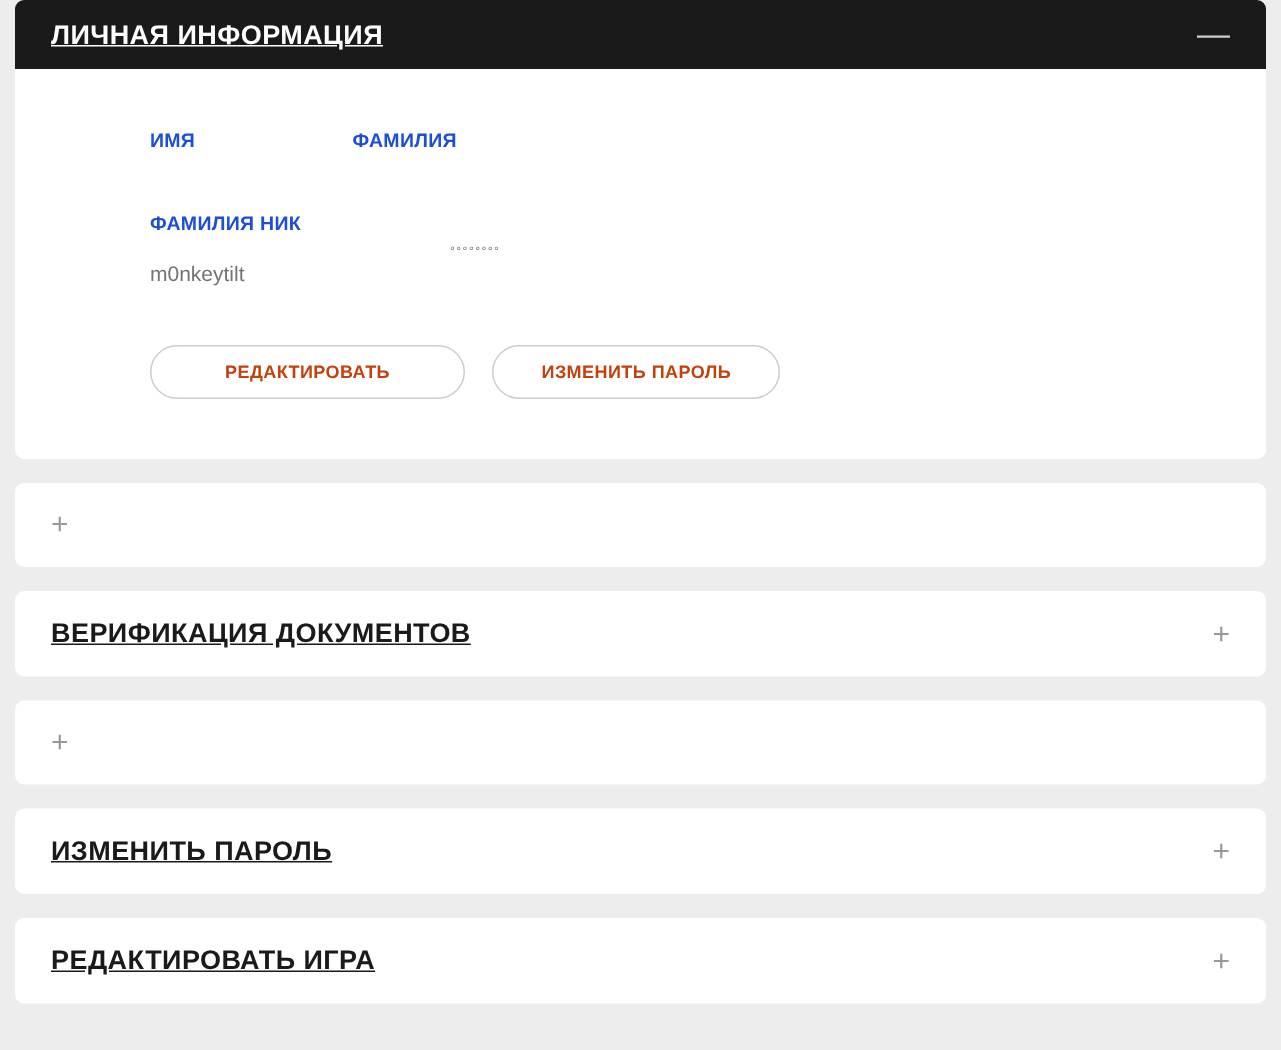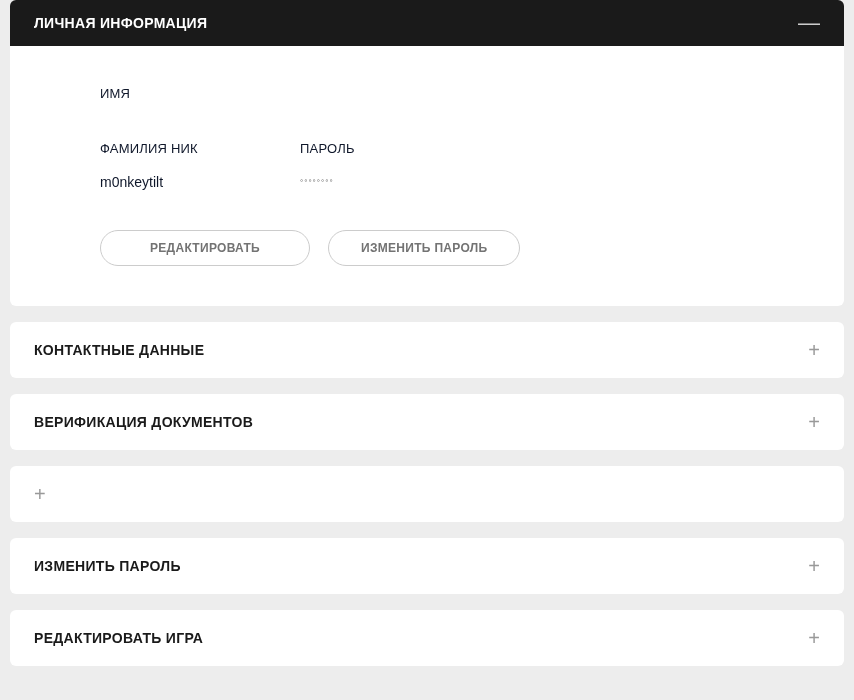--- a/index.html
+++ b/index.html
@@ -27,24 +27,25 @@
       align-items: center;
       padding: 18px 24px;
       cursor: pointer;
     }
     .panel-header.dark {
       background: #1a1a1a;
       color: #fff;
       padding: 12px 24px;
     }
     .panel-title {
-      font-size: 14px;
+      font-size: 18px;
       font-weight: 700;
       letter-spacing: 0.3px;
       color: #1a1a1a;
+      text-decoration: underline;
     }
     .panel-header.dark .panel-title {
       color: #fff;
     }
     .toggle-icon {
       font-size: 22px;
       font-weight: 300;
       color: #999;
       line-height: 1;
       user-select: none;
@@ -71,45 +72,45 @@
       width: 180px;
     }
     .field-3 {
       width: 180px;
     }
     .field-4 {
       width: 180px;
     }
     .field-label {
       font-size: 13px;
-      font-weight: 400;
-      color: #0f172a;
+      font-weight: 700;
+      color: #1d4ed8;
       letter-spacing: 0.2px;
     }
     .field-value {
       font-size: 14px;
-      color: #0f172a;
+      color: #737373;
       margin-top: 18px;
       font-weight: 400;
     }
     .password-dots {
       font-size: 8px;
       letter-spacing: 1px;
       color: #666;
       margin-top: 22px;
     }
     .button-row {
       display: flex;
       gap: 18px;
       margin-top: 10px;
     }
     .btn {
       border: 1px solid #ccc;
       background: #fff;
-      color: #737373;
+      color: #c2410c;
       font-size: 12px;
       font-weight: 600;
       letter-spacing: 0.3px;
       padding: 10px 32px;
       border-radius: 24px;
       cursor: pointer;
       min-width: 160px;
       text-align: center;
     }
     .btn:first-child {
@@ -126,41 +127,42 @@
 <div class="panel">
   <div class="panel-header dark">
     <span class="panel-title">ЛИЧНАЯ ИНФОРМАЦИЯ</span>
     <span class="toggle-icon">—</span>
   </div>
   <div class="panel-body">
     <div class="field-row">
       <div class="field field-1">
         <span class="field-label">ИМЯ</span>
       </div>
+      <div class="field field-2">
+        <span class="field-label">ФАМИЛИЯ</span>
+      </div>
     </div>
     <div class="field-row">
       <div class="field field-3">
         <span class="field-label">ФАМИЛИЯ НИК</span>
         <span class="field-value">m0nkeytilt</span>
       </div>
       <div class="field field-4">
-        <span class="field-label">ПАРОЛЬ</span>
         <span class="password-dots">°°°°°°°°</span>
       </div>
     </div>
     <div class="button-row">
       <button class="btn">РЕДАКТИРОВАТЬ</button>
       <button class="btn">ИЗМЕНИТЬ ПАРОЛЬ</button>
     </div>
   </div>
 </div>
 
 <div class="panel">
   <div class="panel-header">
-    <span class="panel-title">КОНТАКТНЫЕ ДАННЫЕ</span>
     <span class="toggle-icon plus-icon">+</span>
   </div>
 </div>
 
 <div class="panel">
   <div class="panel-header">
     <span class="panel-title">ВЕРИФИКАЦИЯ ДОКУМЕНТОВ</span>
     <span class="toggle-icon plus-icon">+</span>
   </div>
 </div>

